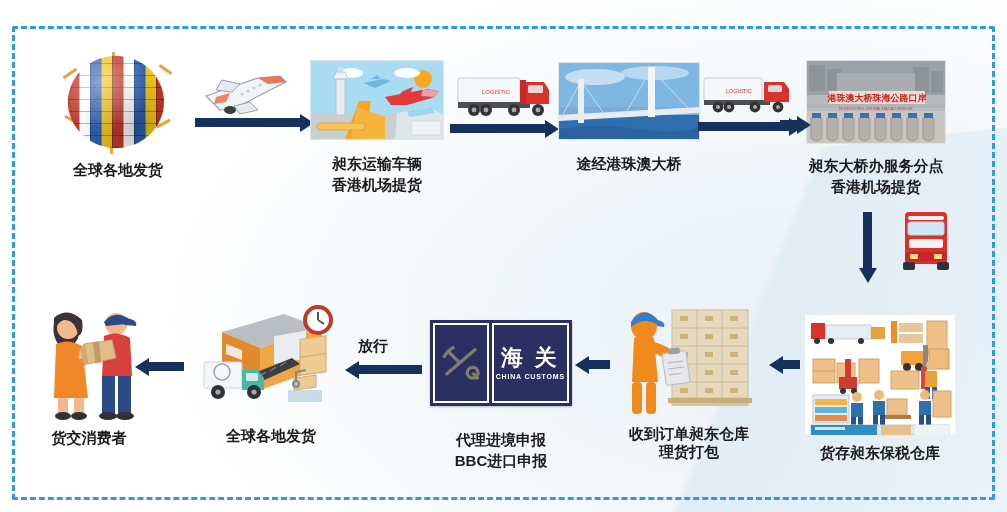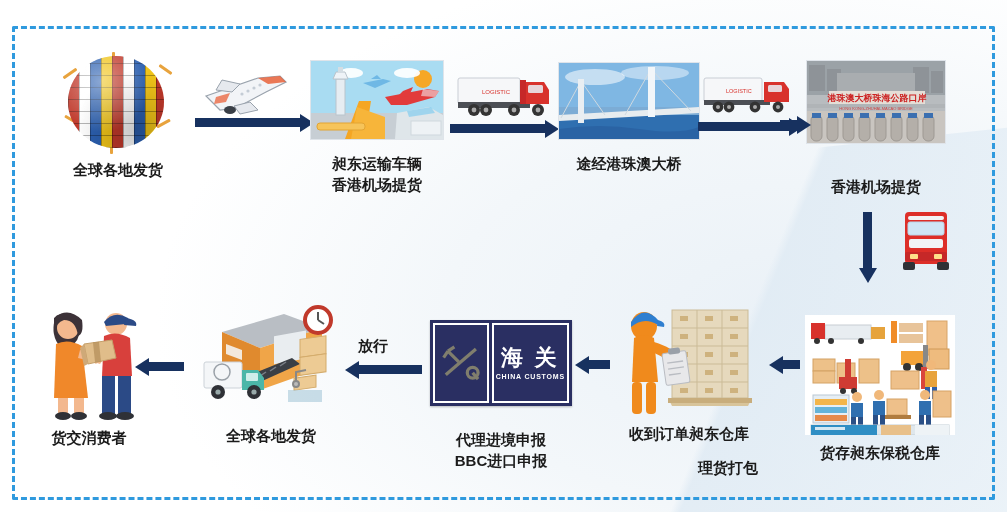--- a/index.html
+++ b/index.html
@@ -298,20 +298,21 @@
             <rect x="21" y="52" width="9" height="5"></rect>
           <rect x="37" y="52" width="9" height="5"></rect>
             <rect x="53" y="52" width="9" height="5"></rect>
           <rect x="69" y="52" width="9" height="5"></rect>
             <rect x="85" y="52" width="9" height="5"></rect>
           <rect x="101" y="52" width="9" height="5"></rect>
             <rect x="117" y="52" width="9" height="5"></rect>
         </g>
       </svg>
     </div>
+    <div class="cap" style="top:96px;">昶东大桥办服务分点</div>
     <div class="cap" style="top:117px;">香港机场提货</div>
   </div>
 
   <div class="node" style="left:855px;top:212px;">
     <div class="arrow-d" style="left:8px;top:0;height:58px;"></div>
     <div style="position:absolute;left:44px;top:-4px;">
       <svg width="54" height="64" viewBox="0 0 54 64">
         <rect x="6" y="4" width="42" height="52" rx="4" fill="#dd2e28"></rect>
         <rect x="9" y="8" width="36" height="4" rx="2" fill="#f2f3f5"></rect>
         <rect x="9" y="14" width="36" height="13" rx="2" fill="#cfe6f5" stroke="#b9d6ea"></rect>
@@ -467,21 +468,21 @@
           <rect x="54" y="52" width="12" height="6" rx="2" fill="#9aa0a8" transform="rotate(-8 60 55)"></rect>
           <g stroke="#b9bcc2" stroke-width="1.4" transform="rotate(-8 62 72)">
             <line x1="54" y1="66" x2="70" y2="66"></line>
               <line x1="54" y1="72" x2="70" y2="72"></line>
               <line x1="54" y1="78" x2="66" y2="78"></line>
           </g>
         </g>
       </svg>
     </div>
     <div class="cap" style="top:128px;">收到订单昶东仓库</div>
-    <div class="cap" style="top:162px;margin-left:39px;">理货打包</div>
+    <div class="cap" style="top:146px;">理货打包</div>
   </div>
 
   <div class="arrow-l" style="left:588px;top:360px;width:22px;"></div>
 
   <div class="node" style="left:430px;top:320px;">
     <div class="customs">
       <div class="pane left">
         <svg width="100%" height="100%" viewBox="0 0 48 70" preserveAspectRatio="xMidYMid meet">
           <g stroke="#8f8c6f" stroke-width="3" fill="none" opacity=".85">
             <line x1="10" y1="46" x2="38" y2="22"></line>

